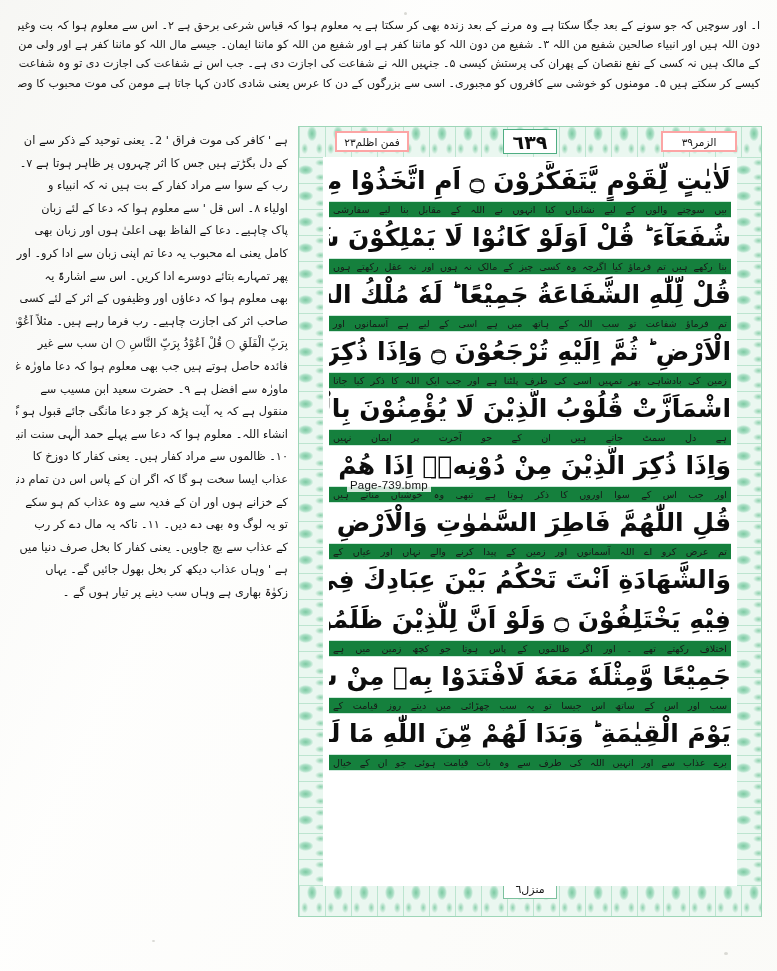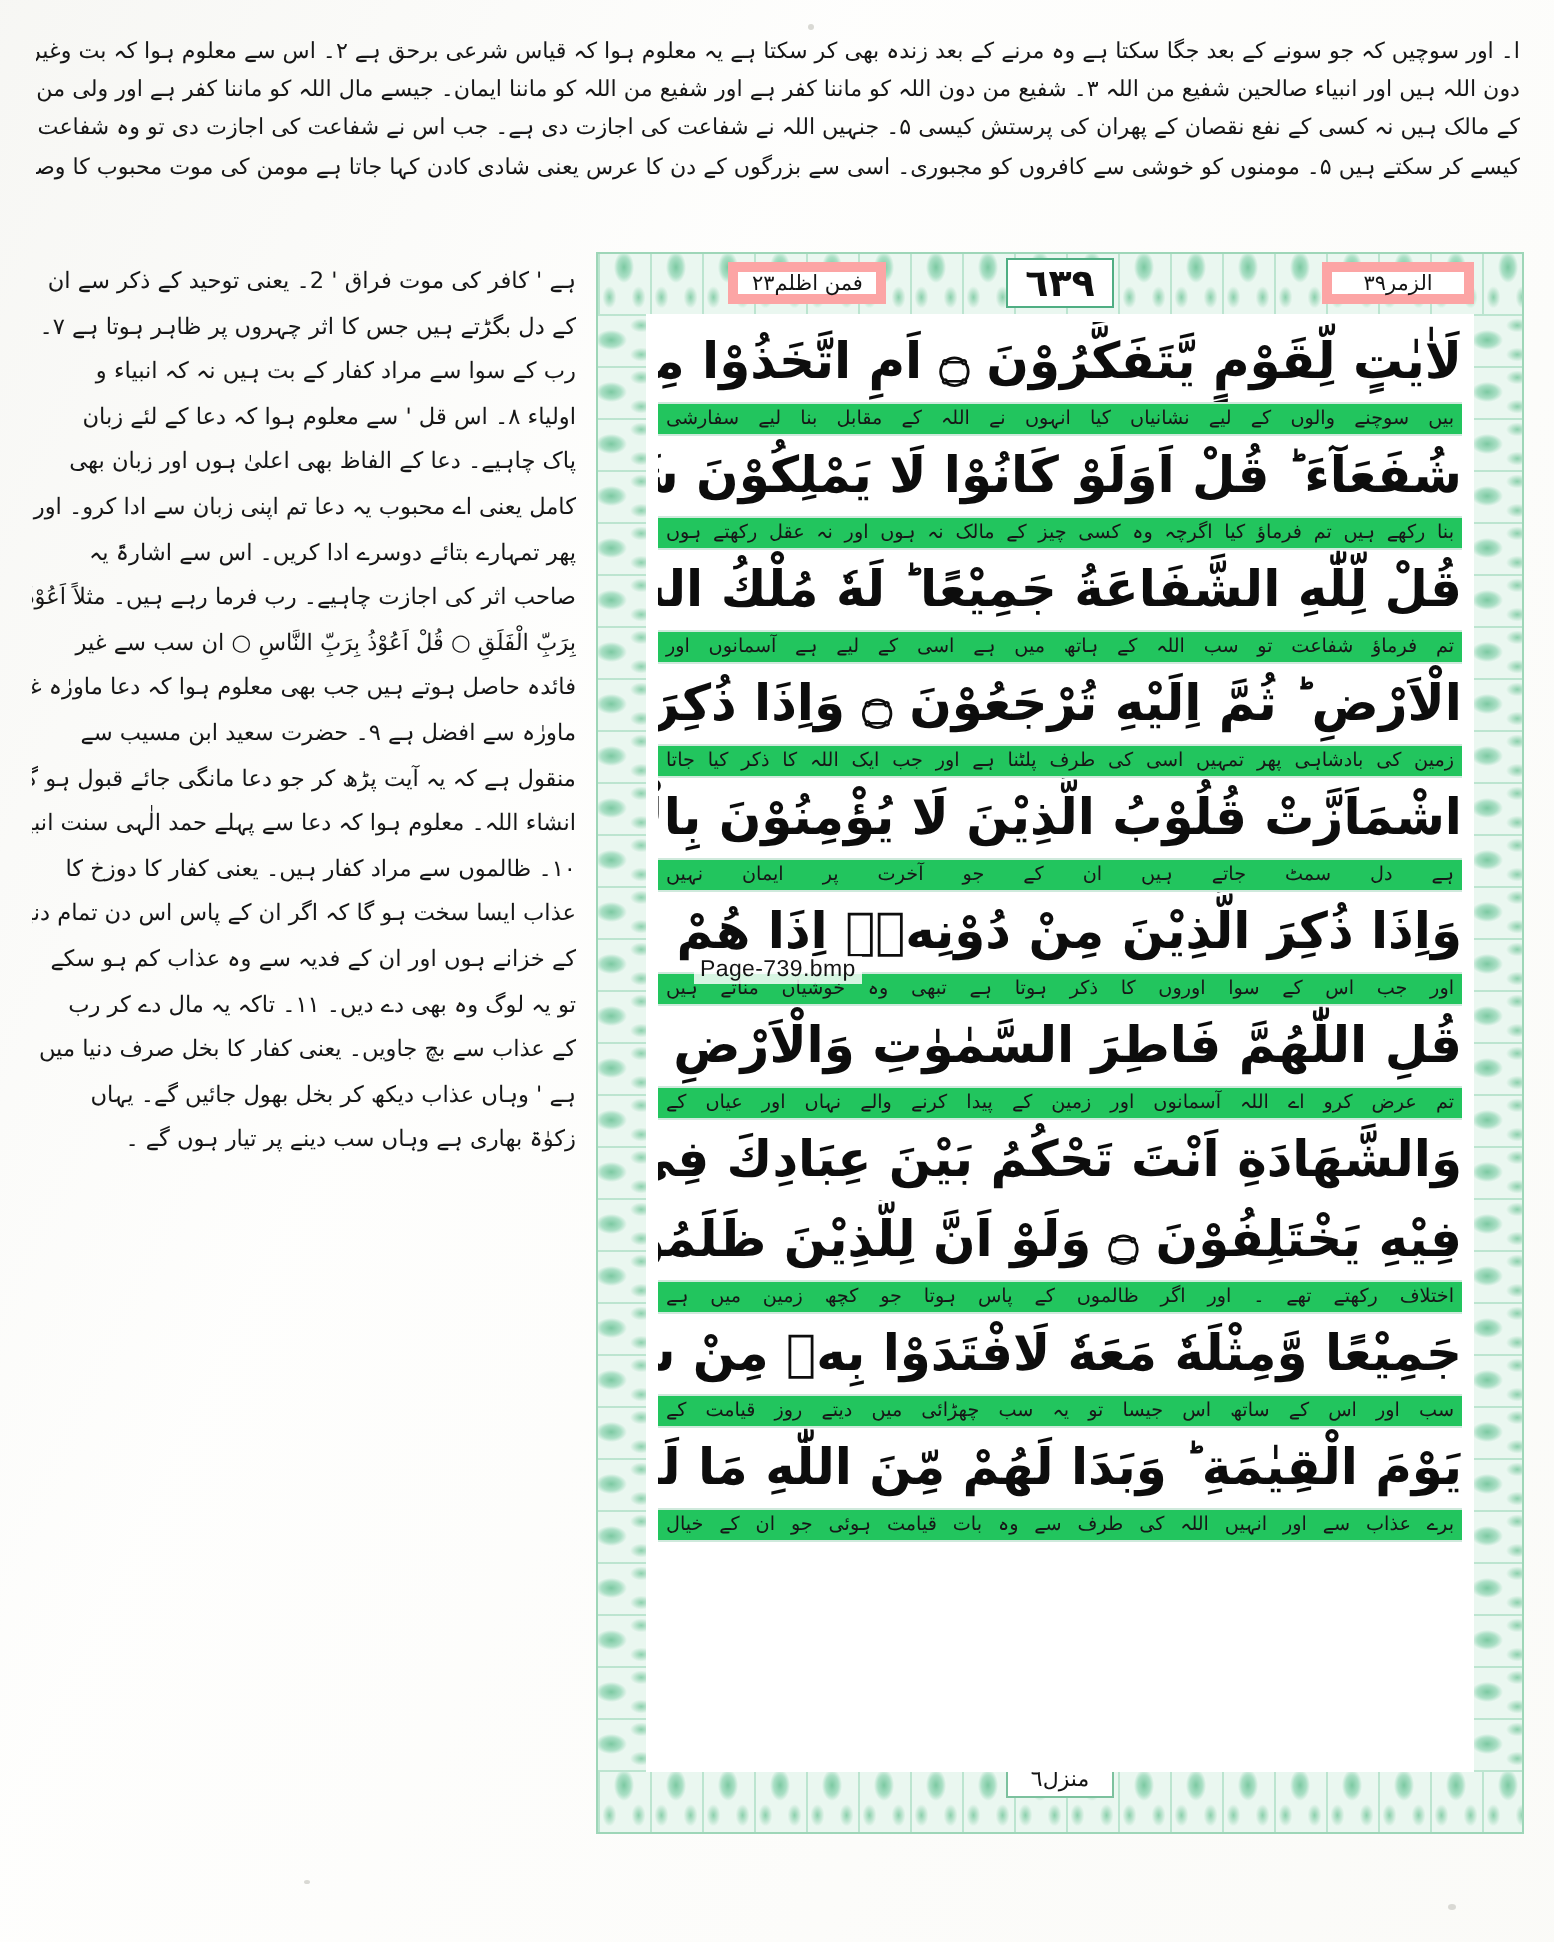--- a/index.html
+++ b/index.html
@@ -99,31 +99,30 @@
   #band-bottom { left:0;  bottom:0; width:100%; height:30px; }
   #band-left   { left:0;  top:30px; bottom:30px; width:24px; }
   #band-right  { right:0; top:30px; bottom:30px; width:24px; }
 
   
   .hdr-box {
     position: absolute;
     top: 4px;
     height: 21px;
     background: #ffffff;
-    border: 5px solid #fca5a5;
+    border: 2px solid #fca5a5;
     display: flex;
     align-items: center;
     justify-content: center;
     direction: rtl;
     font-size: 10.5px;
     color: #141414;
     padding: 0 7px;
     box-sizing: border-box;
     white-space: nowrap;
-    margin-left: 29px;
   }
   #hdr-surah { right: 24px; min-width: 76px; }
   #hdr-para  { left: 36px;  min-width: 74px; }
   #hdr-pageno {
     position: absolute;
     top: 2px;
     left: 50%;
     transform: translateX(-50%);
     height: 25px;
     min-width: 54px;
@@ -190,21 +189,21 @@
     height: 40px;
   }
 
   .trans-strip {
     direction: rtl;
     unicode-bidi: bidi-override;
     font-family: "DejaVu Sans", sans-serif;
     font-size: 9.6px;
     line-height: 16px;
     color: #171717;
-    background: #22c55e;
+    background: #15803d;
     border-top: 0.8px solid #cfe9dc;
     border-bottom: 0.8px solid #cfe9dc;
     white-space: nowrap;
     text-align: justify;
     text-align-last: justify;
     padding: 0 4px;
     height: 17px;
     overflow: hidden;
     box-sizing: border-box;
   }
@@ -241,20 +240,21 @@
   </div>
 
   <div id="commentary-left" class="urdu">
     <span class="ln">ہے ' کافر کی موت فراق ' 2۔ یعنی توحید کے ذکر سے ان</span>
     <span class="ln">کے دل بگڑتے ہیں جس کا اثر چہروں پر ظاہر ہوتا ہے ٧۔</span>
     <span class="ln">رب کے سوا سے مراد کفار کے بت ہیں نہ کہ انبیاء و</span>
     <span class="ln">اولیاء ٨۔ اس قل ' سے معلوم ہوا کہ دعا کے لئے زبان</span>
     <span class="ln">پاک چاہیے۔ دعا کے الفاظ بھی اعلیٰ ہوں اور زبان بھی</span>
     <span class="ln">کامل یعنی اے محبوب یہ دعا تم اپنی زبان سے ادا کرو۔ اور</span>
     <span class="ln">پھر تمہارے بتائے دوسرے ادا کریں۔ اس سے اشارۃً یہ</span>
+    <span class="ln">بھی معلوم ہوا کہ دعاؤں اور وظیفوں کے اثر کے لئے کسی</span>
     <span class="ln">صاحب اثر کی اجازت چاہیے۔ رب فرما رہے ہیں۔ مثلاً اَعُوْذُ</span>
     <span class="ln">بِرَبِّ الْفَلَقِ ○ قُلْ اَعُوْذُ بِرَبِّ النَّاسِ ○ ان سب سے غیر</span>
     <span class="ln">فائدہ حاصل ہوتے ہیں جب بھی معلوم ہوا کہ دعا ماورٰہ غیر</span>
     <span class="ln">ماورٰہ سے افضل ہے ٩۔ حضرت سعید ابن مسیب سے</span>
     <span class="ln">منقول ہے کہ یہ آیت پڑھ کر جو دعا مانگی جائے قبول ہو گی</span>
     <span class="ln">انشاء اللہ۔ معلوم ہوا کہ دعا سے پہلے حمد الٰہی سنت انبیاء ہے</span>
     <span class="ln">١٠۔ ظالموں سے مراد کفار ہیں۔ یعنی کفار کا دوزخ کا</span>
     <span class="ln">عذاب ایسا سخت ہو گا کہ اگر ان کے پاس اس دن تمام دنیا</span>
     <span class="ln">کے خزانے ہوں اور ان کے فدیہ سے وہ عذاب کم ہو سکے</span>
     <span class="ln">تو یہ لوگ وہ بھی دے دیں۔ ١١۔ تاکہ یہ مال دے کر رب</span>

